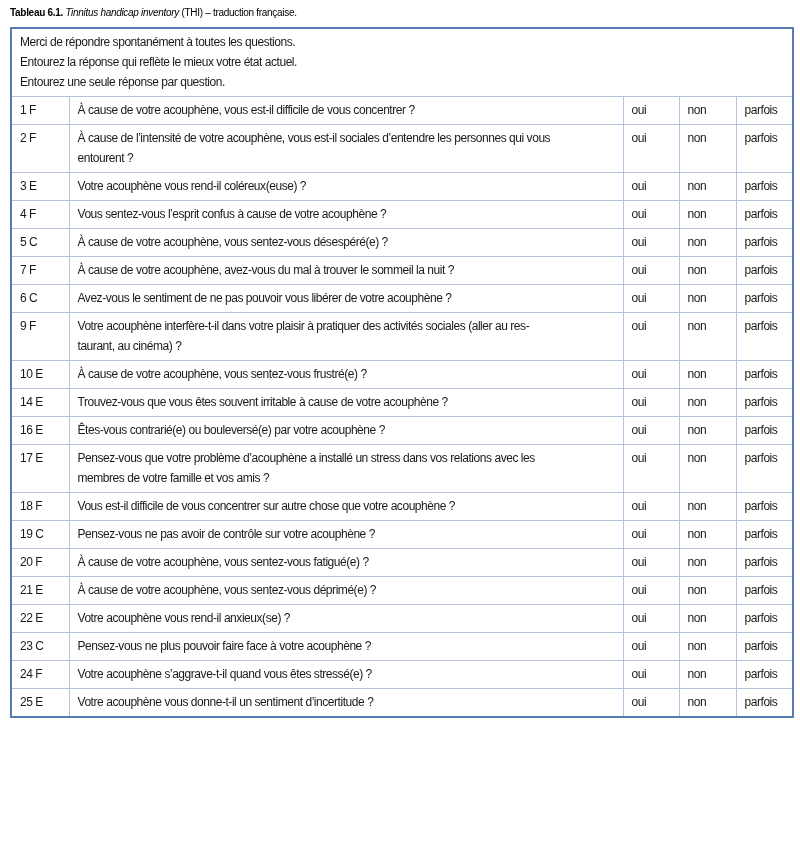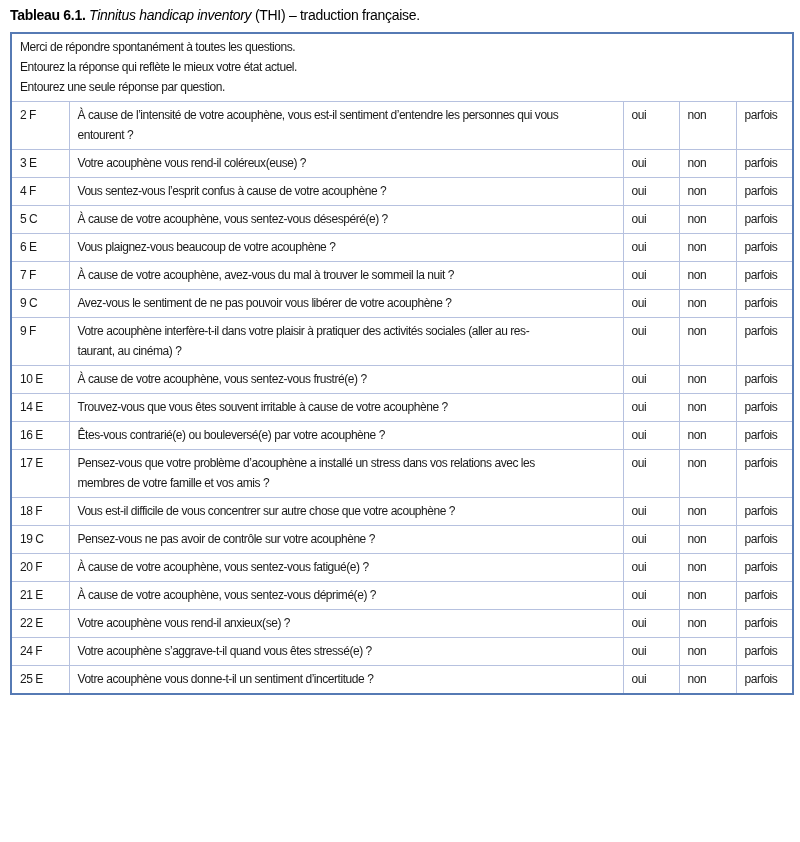--- a/index.html
+++ b/index.html
@@ -8,21 +8,21 @@
     --text:#1a1a1a;
   }
   html,body{margin:0;padding:0;background:#ffffff;}
   body{
     width:800px;height:842px;overflow:hidden;
     font-family:"Liberation Sans", sans-serif;
     color:var(--text);
   }
   .page{padding:5px 8px 0 10px;}
   .title{
-    font-size:14px;
+    font-size:10px;
     letter-spacing:-0.3px;
     margin:2px 0 9px 0;
     color:#000;
   }
   .title .b{font-weight:bold;}
   .title .i{font-style:italic;}
   table.thi{
     border-collapse:collapse;
     table-layout:fixed;
     width:782px;
@@ -79,22 +79,29 @@
       <tr>
         <td colspan="5" class="intro">
           <div>Merci de répondre spontanément à toutes les questions.</div>
           <div>Entourez la réponse qui reflète le mieux votre état actuel.</div>
           <div>Entourez une seule réponse par question.</div>
         </td>
       </tr>
     </tbody>
     <tbody id="rows">
         <tr>
+          <td class="code">1 F</td>
+          <td class="q">À cause de votre acouphène, vous est-il difficile de vous concentrer ?</td>
+          <td class="ans">oui</td>
+          <td class="ans">non</td>
+          <td class="ans">parfois</td>
+        </tr>
+        <tr>
           <td class="code">2 F</td>
-          <td class="q">À cause de l’intensité de votre acouphène, vous est-il sentiment d’entendre les personnes qui vous
+          <td class="q">À cause de l’intensité de votre acouphène, vous est-il sociales d’entendre les personnes qui vous
 entourent ?</td>
           <td class="ans">oui</td>
           <td class="ans">non</td>
           <td class="ans">parfois</td>
         </tr>
         <tr>
           <td class="code">3 E</td>
           <td class="q">Votre acouphène vous rend-il coléreux(euse) ?</td>
           <td class="ans">oui</td>
           <td class="ans">non</td>
@@ -108,35 +115,28 @@
           <td class="ans">parfois</td>
         </tr>
         <tr>
           <td class="code">5 C</td>
           <td class="q">À cause de votre acouphène, vous sentez-vous désespéré(e) ?</td>
           <td class="ans">oui</td>
           <td class="ans">non</td>
           <td class="ans">parfois</td>
         </tr>
         <tr>
-          <td class="code">6 E</td>
-          <td class="q">Vous plaignez-vous beaucoup de votre acouphène ?</td>
-          <td class="ans">oui</td>
-          <td class="ans">non</td>
-          <td class="ans">parfois</td>
-        </tr>
-        <tr>
           <td class="code">7 F</td>
           <td class="q">À cause de votre acouphène, avez-vous du mal à trouver le sommeil la nuit ?</td>
           <td class="ans">oui</td>
           <td class="ans">non</td>
           <td class="ans">parfois</td>
         </tr>
         <tr>
-          <td class="code">9 C</td>
+          <td class="code">6 C</td>
           <td class="q">Avez-vous le sentiment de ne pas pouvoir vous libérer de votre acouphène ?</td>
           <td class="ans">oui</td>
           <td class="ans">non</td>
           <td class="ans">parfois</td>
         </tr>
         <tr>
           <td class="code">9 F</td>
           <td class="q">Votre acouphène interfère-t-il dans votre plaisir à pratiquer des activités sociales (aller au res-
 taurant, au cinéma) ?</td>
           <td class="ans">oui</td>
@@ -201,20 +201,27 @@
           <td class="ans">parfois</td>
         </tr>
         <tr>
           <td class="code">22 E</td>
           <td class="q">Votre acouphène vous rend-il anxieux(se) ?</td>
           <td class="ans">oui</td>
           <td class="ans">non</td>
           <td class="ans">parfois</td>
         </tr>
         <tr>
+          <td class="code">23 C</td>
+          <td class="q">Pensez-vous ne plus pouvoir faire face à votre acouphène ?</td>
+          <td class="ans">oui</td>
+          <td class="ans">non</td>
+          <td class="ans">parfois</td>
+        </tr>
+        <tr>
           <td class="code">24 F</td>
           <td class="q">Votre acouphène s’aggrave-t-il quand vous êtes stressé(e) ?</td>
           <td class="ans">oui</td>
           <td class="ans">non</td>
           <td class="ans">parfois</td>
         </tr>
         <tr>
           <td class="code">25 E</td>
           <td class="q">Votre acouphène vous donne-t-il un sentiment d’incertitude ?</td>
           <td class="ans">oui</td>

